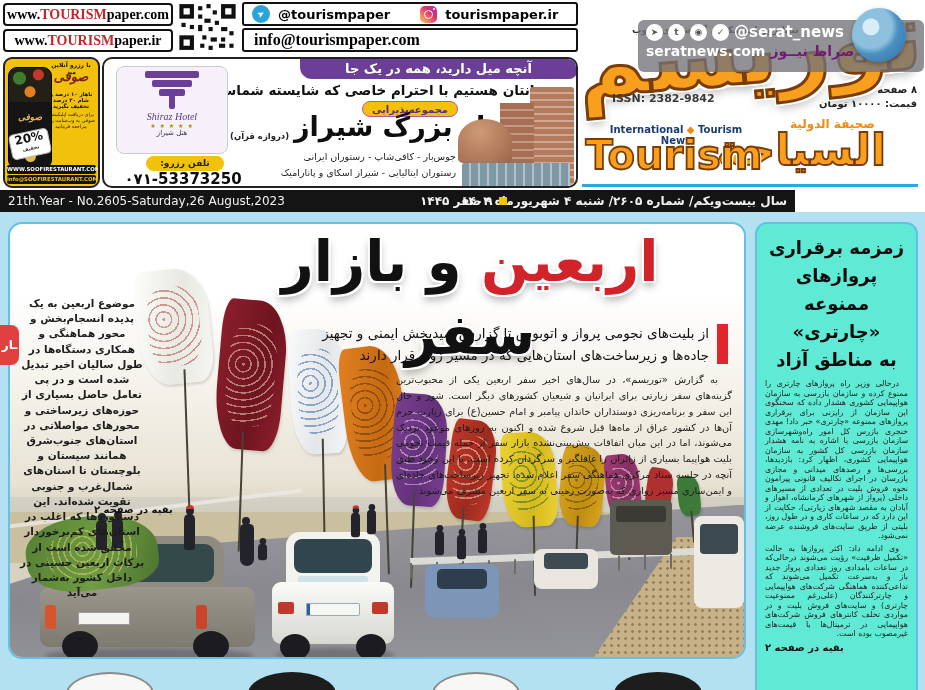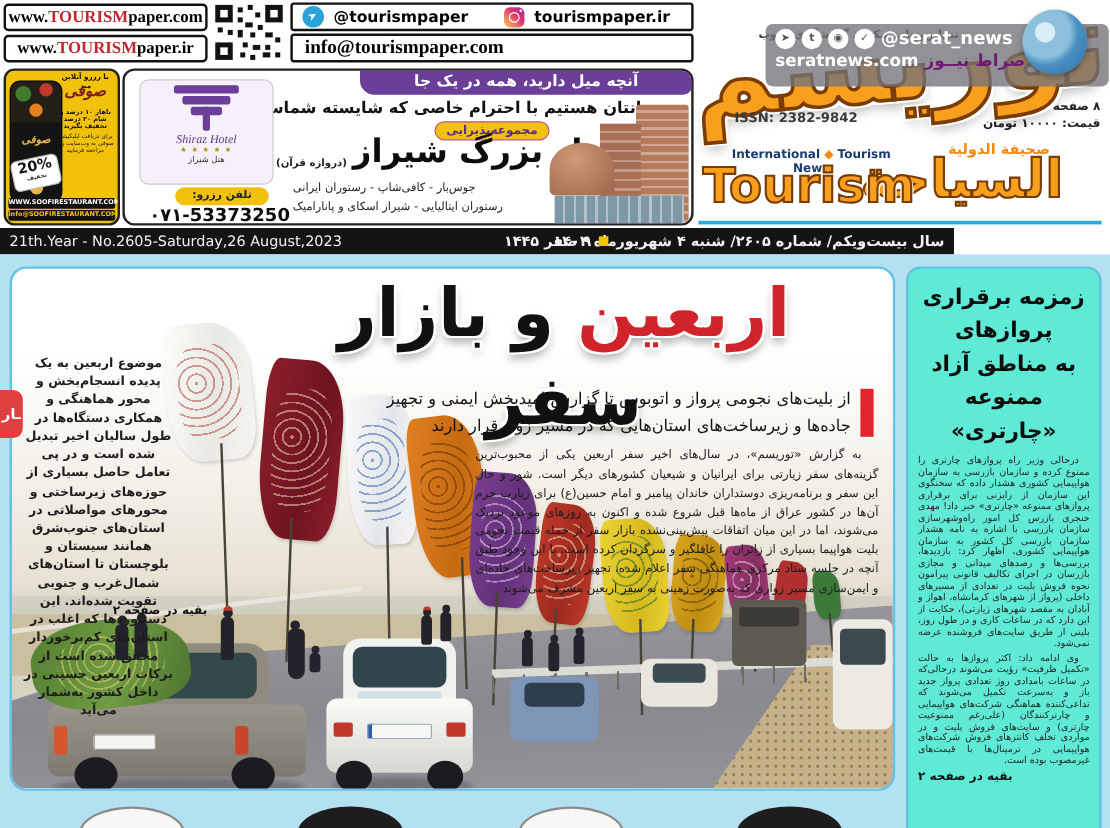--- a/index.html
+++ b/index.html
@@ -76,21 +76,21 @@
 
   
   .hotel { left:102px; top:57px; width:476px; height:131px; background:#fff; border:2px solid #222; border-radius:10px; overflow:hidden; }
   .ht-band { position:absolute; left:196px; top:0; width:277px; height:20px; background:#6b3e98; color:#fff;
              font-size:13px; font-weight:bold; text-align:center; line-height:20px; border-radius:0 0 8px 12px;}
   .ht-line1 { position:absolute; left:90px; top:23px; width:383px; text-align:center; font-size:13.5px; font-weight:bold; color:#111;}
   .ht-badge { position:absolute; left:258px; top:42px; width:96px; height:16px; background:#f2c10c; border:1px solid #b59; border-radius:9px;
               font-size:10px; font-weight:bold; color:#5b2d83; text-align:center; line-height:15px;}
   .ht-title { position:absolute; left:158px; top:52px; width:286px; text-align:center; font-size:27px; font-weight:bold; color:#0d0d0d;}
   .ht-gate { position:absolute; left:126px; top:72px; font-size:8.5px; font-weight:bold; color:#222;}
-  .ht-serv { position:absolute; left:140px; top:90px; width:212px; text-align:left; font-size:9.5px; color:#222; line-height:1.7;}
+  .ht-serv { position:absolute; left:140px; top:90px; width:212px; text-align:right; font-size:9.5px; color:#222; line-height:1.7;}
   .ht-logo { position:absolute; left:12px; top:7px; width:112px; height:88px; background:#f5f0fa; border:1px solid #ccc; border-radius:8px; text-align:center; padding-top:4px;}
   .ht-emb { width:56px; height:38px; margin:0 auto; position:relative;}
   .ht-emb div { position:absolute; background:#6b3e98; left:50%; transform:translateX(-50%); border-radius:2px;}
   .ht-emb .b1 { top:0; width:54px; height:7px;} .ht-emb .b2 { top:9px; width:40px; height:7px;}
   .ht-emb .b3 { top:18px; width:26px; height:7px;} .ht-emb .b4 { top:18px; width:6px; height:20px;}
   .ht-logo .nm { font-size:10px; font-style:italic; color:#5a3b82; font-family:"Liberation Serif",serif; margin-top:2px;}
   .ht-logo .st { font-size:6px; color:#b08c00; letter-spacing:1px;}
   .ht-logo .fa { font-size:7px; color:#333; }
   .ht-phone-lbl { position:absolute; left:42px; top:97px; width:78px; height:15px; background:#f2c10c; border-radius:8px;
                   font-size:9px; font-weight:bold; color:#222; text-align:center; line-height:15px;}
@@ -476,22 +476,22 @@
     <div class="lead-more">بقیه در صفحه ۲</div>
     <div class="side-note">موضوع اربعین به یک پدیده انسجام‌بخش و محور هماهنگی و همکاری دستگاه‌ها در طول سالیان اخیر تبدیل شده است و در پی تعامل حاصل بسیاری از حوزه‌های زیرساختی و محورهای مواصلاتی در استان‌های جنوب‌شرق همانند سیستان و بلوچستان تا استان‌های شمال‌غرب و جنوبی تقویت شده‌اند. این دستاوردها که اغلب در استان‌های کم‌برخوردار محقق شده است از برکات اربعین حسینی در داخل کشور به‌شمار می‌آید</div>
   </div>
 
   <div class="abs edge-tab">ـار</div>
 
   <div class="abs colbox">
     <div class="col-head">
       <div>زمزمه برقراری</div>
       <div>پروازهای</div>
+      <div>ممنوعه «چارتری»</div>
       <div>به مناطق آزاد</div>
-      <div>ممنوعه «چارتری»</div>
     </div>
     <div class="col-body">
       <p>درحالی وزیر راه پروازهای چارتری را ممنوع کرده و سازمان بازرسی به سازمان هواپیمایی کشوری هشدار داده که سخنگوی این سازمان از رایزنی برای برقراری پروازهای ممنوعه «چارتری» خبر داد! مهدی خنجری بازرس کل امور راه‌وشهرسازی سازمان بازرسی با اشاره به نامه هشدار سازمان بازرسی کل کشور به سازمان هواپیمایی کشوری، اظهار کرد: بازدیدها، بررسی‌ها و رصدهای میدانی و مجازی بازرسان در اجرای تکالیف قانونی پیرامون نحوه فروش بلیت در تعدادی از مسیرهای داخلی (پرواز از شهرهای کرمانشاه، اهواز و آبادان به مقصد شهرهای زیارتی)، حکایت از این دارد که در ساعات کاری و در طول روز، بلیتی از طریق سایت‌های فروشنده عرضه نمی‌شود.</p>
       <p>وی ادامه داد: اکثر پروازها به حالت «تکمیل ظرفیت» رؤیت می‌شوند درحالی‌که در ساعات بامدادی روز تعدادی پرواز جدید باز و به‌سرعت تکمیل می‌شوند که تداعی‌کننده هماهنگی شرکت‌های هواپیمایی و چارترکنندگان (علی‌رغم ممنوعیت چارتری) و سایت‌های فروش بلیت و در مواردی تخلف کانترهای فروش شرکت‌های هواپیمایی در ترمینال‌ها با قیمت‌های غیرمصوب بوده است.</p>
     </div>
     <div class="col-more">بقیه در صفحه ۲</div>
   </div>
 
   <div class="peek pw" style="left:66px;"></div>
   <div class="peek pb" style="left:248px;"></div>

